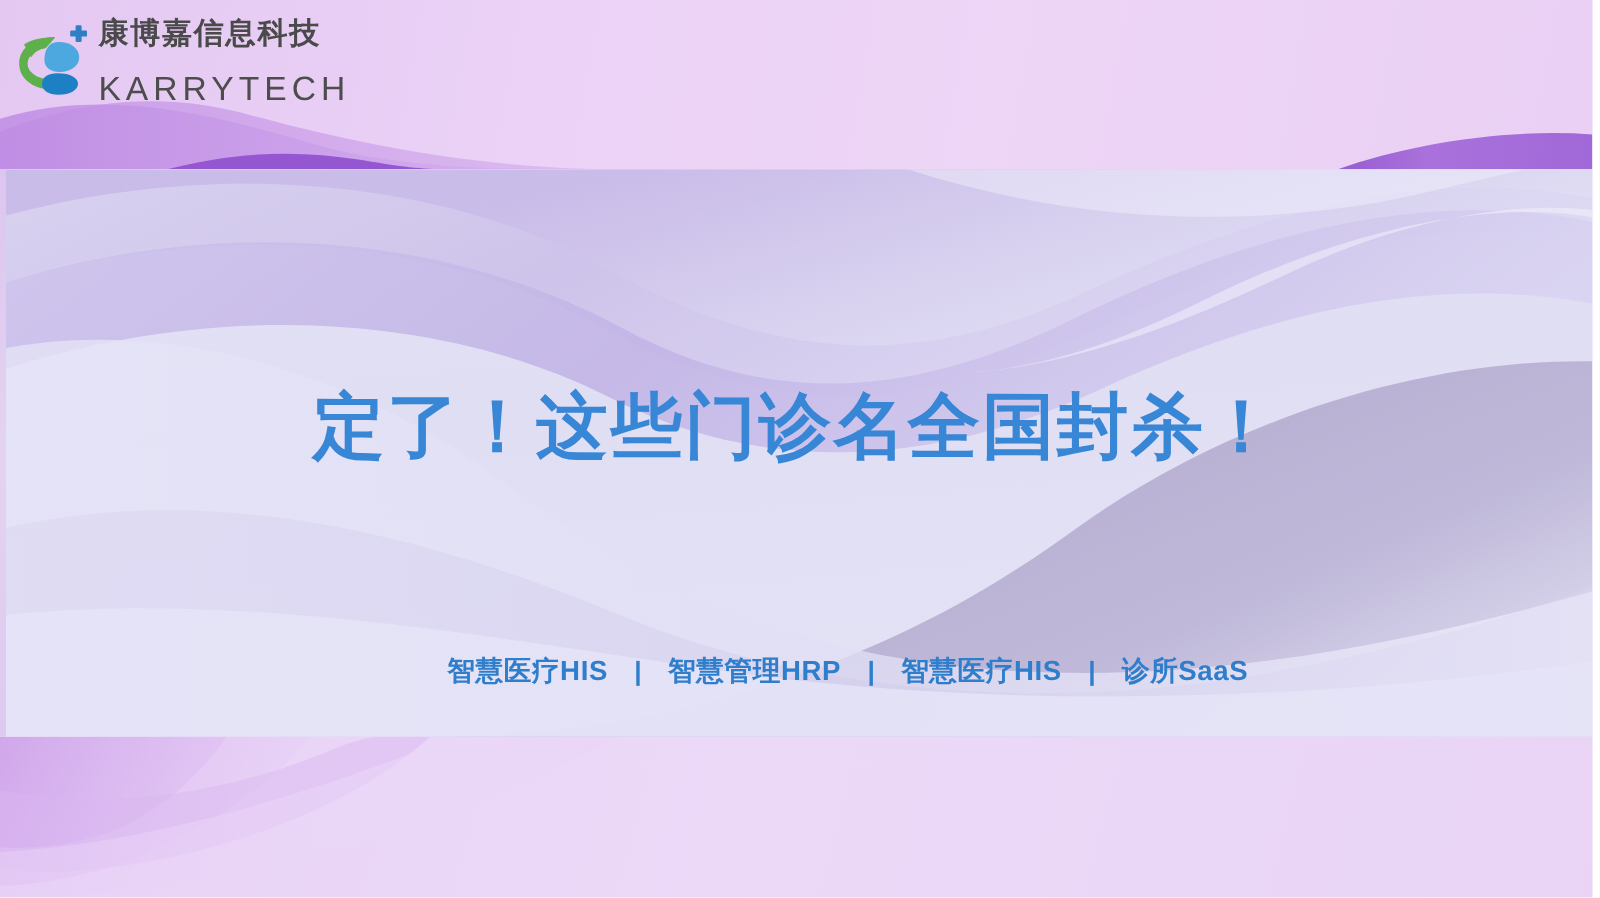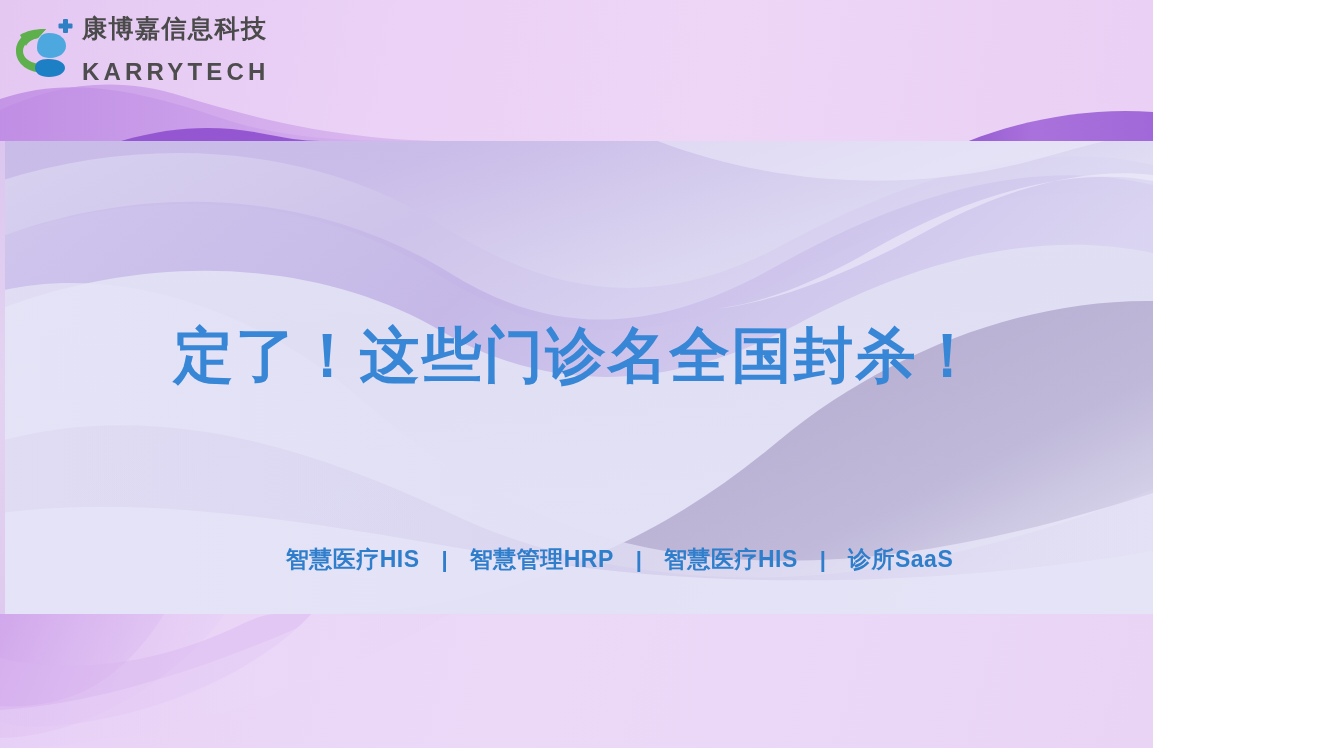--- a/index.html
+++ b/index.html
@@ -2,21 +2,21 @@
 <html><head>
 <meta charset="utf-8">
 <style>
   html, body {
     margin: 0;
     padding: 0;
     background: #ffffff;
   }
   #slide {
     position: relative;
-    width: 1153px;
+    width: 1327px;
     height: 748px;
     overflow: hidden;
     font-family: "Liberation Sans", "DejaVu Sans", sans-serif;
     background: #e7d2f4;
   }
 
   
   .band {
     position: absolute;
     left: 0;
@@ -70,22 +70,22 @@
   #logo-mark { width: 66px; height: 66px; display: block; }
   #logo-text { display: flex; flex-direction: column; line-height: 1; }
   #logo-name-cn {
     font-size: 25px;
     font-weight: 700;
     color: #4a4a4a;
     letter-spacing: 1.5px;
     white-space: nowrap;
   }
   #logo-name-en {
-    font-size: 24px;
-    font-weight: 700;
+    font-size: 28px;
+    font-weight: 400;
     color: #4d4d4d;
     letter-spacing: 4.2px;
     margin-top: 19px;
     white-space: nowrap;
   }
 
   
   #headline {
     position: absolute;
     left: 0;

